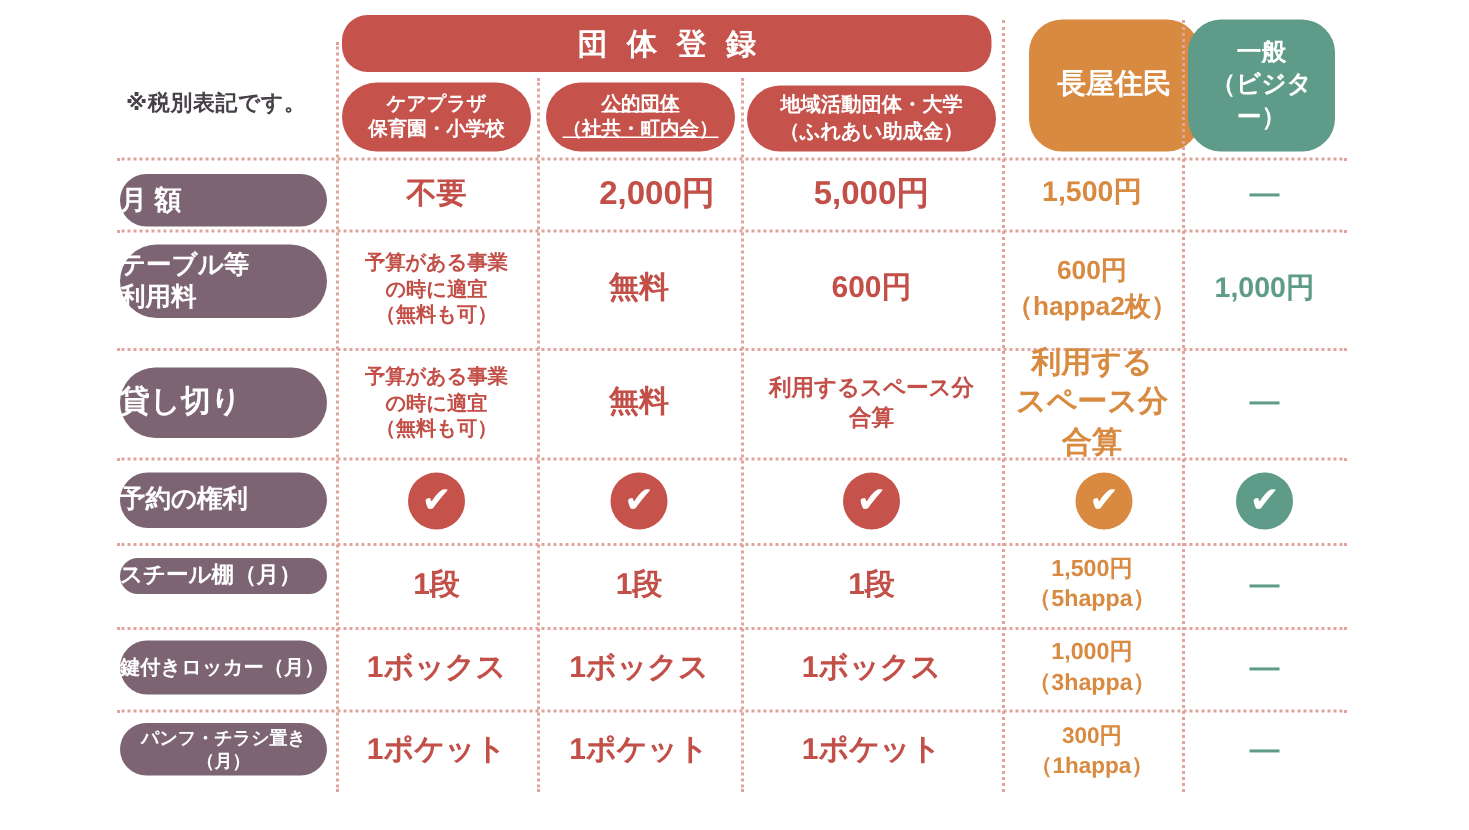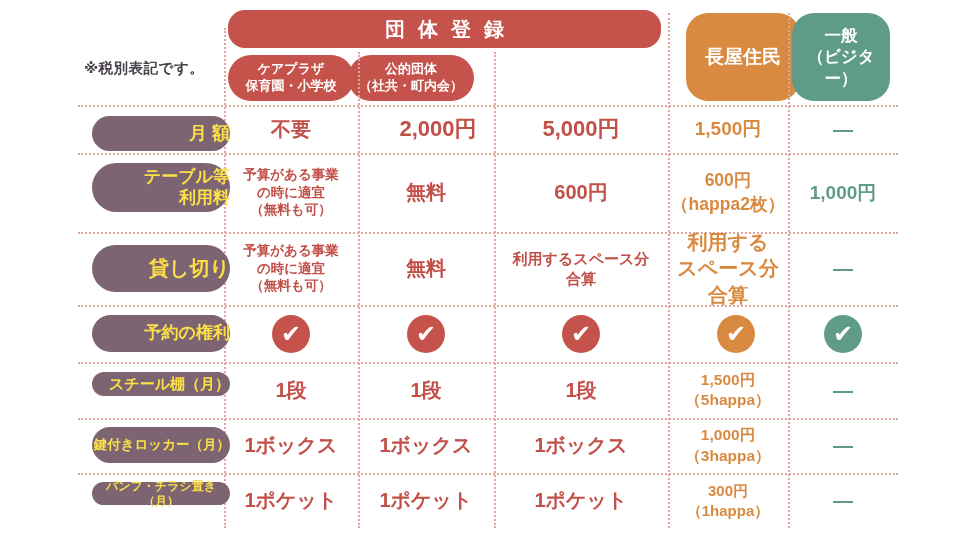--- a/index.html
+++ b/index.html
@@ -22,22 +22,22 @@
   }
   .colhead{
     position:absolute;display:flex;flex-direction:column;align-items:center;justify-content:center;
     color:#fff;text-align:center;line-height:1.3;
   }
   .colhead.redpill{background:var(--red);border-radius:23px;font-size:13px;}
   .colhead.bigbox{border-radius:22px;}
   .colhead span{display:block;}
   
   .row-pill{
-    position:absolute;left:92px;width:138px;background:var(--purple);color:#fde047;
-    display:flex;flex-direction:column;align-items:flex-end;justify-content:center;
+    position:absolute;left:80px;width:138px;background:var(--purple);color:#ffffff;
+    display:flex;flex-direction:column;align-items:flex-start;justify-content:center;
     text-align:center;line-height:1.18;
   }
   
   .cell{
     position:absolute;display:flex;flex-direction:column;align-items:center;justify-content:center;
     text-align:center;line-height:1.32;
   }
   .c-red{color:var(--red-t);}
   .c-orange{color:var(--orange);}
   .c-teal{color:var(--teal);}
@@ -58,25 +58,29 @@
 
   <div class="group-bar">
     <span>団体登録</span>
   </div>
 
   <div class="colhead redpill" style="left:228px;top:55px;width:126px;height:46px;">
     <span>ケアプラザ</span>
     <span>保育園・小学校</span>
   </div>
 
-  <div class="colhead redpill" style="left:348px;top:55px;width:126px;height:46px;">
+  <div class="colhead redpill" style="left:364px;top:55px;width:126px;height:46px;text-decoration:underline;">
     <span>公的団体</span>
     <span>（社共・町内会）</span>
   </div>
 
+  <div class="colhead redpill" style="left:498px;top:57px;width:166px;height:44px;font-size:13.5px;">
+    <span>地域活動団体・大学</span>
+    <span>（ふれあい助成金）</span>
+  </div>
 
   <div class="colhead bigbox bg-orange" style="left:670px;top:13px;width:114px;height:88px;font-size:19px;">
     <span>長屋住民</span>
     <span></span>
   </div>
 
   <div class="colhead bigbox bg-teal" style="left:792px;top:13px;width:98px;height:88px;font-size:16.5px;">
     <span>一般</span>
     <span>（ビジター）</span>
   </div>
@@ -208,21 +212,21 @@
       <div class="cell c-red" style="left: 496px; top: 418px; width: 170px; height: 55px; font-size: 20px;">
         <span>1ボックス</span>
       </div>
       <div class="cell c-orange" style="left: 670px; top: 418px; width: 116px; height: 55px; font-size: 15.5px;">
         <span>1,000円</span>
         <span>（3happa）</span>
       </div>
       <div class="cell c-teal" style="left: 790px; top: 418px; width: 106px; height: 55px; font-size: 20px;">
         <span>—</span>
       </div>
-      <div class="row-pill" style="top: 482px; height: 23px; border-radius: 17.5px; font-size: 12px;">
+      <div class="row-pill" style="top: 482px; height: 35px; border-radius: 17.5px; font-size: 12px;">
         <span>パンフ・チラシ置き（月）</span>
       </div>
       <div class="cell c-red" style="left: 226px; top: 473px; width: 130px; height: 55px; font-size: 20px;">
         <span>1ポケット</span>
       </div>
       <div class="cell c-red" style="left: 360px; top: 473px; width: 132px; height: 55px; font-size: 20px;">
         <span>1ポケット</span>
       </div>
       <div class="cell c-red" style="left: 496px; top: 473px; width: 170px; height: 55px; font-size: 20px;">
         <span>1ポケット</span>

